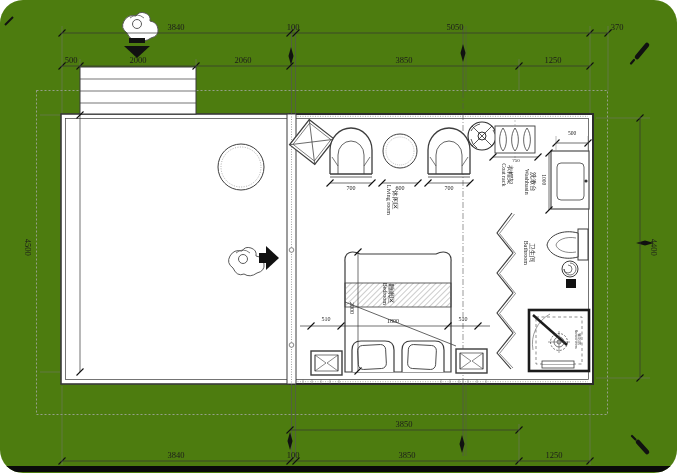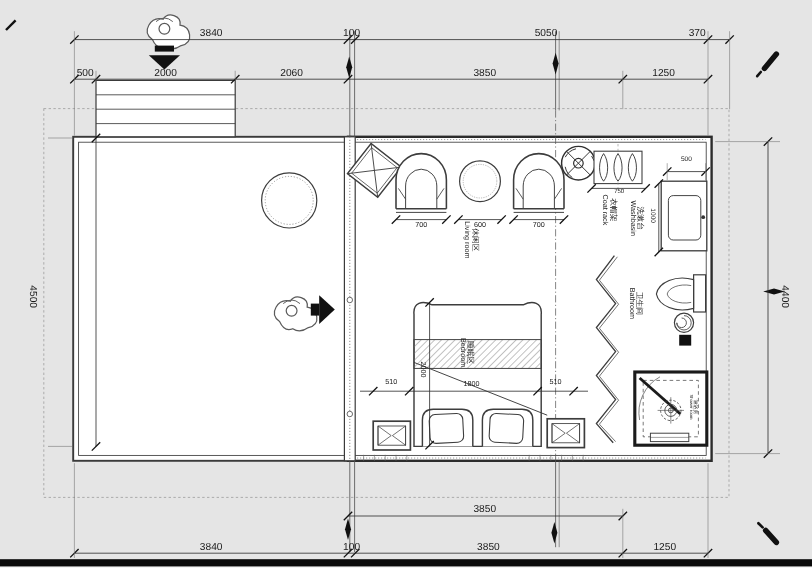--- a/index.html
+++ b/index.html
@@ -1,17 +1,17 @@
 <!DOCTYPE html>
 <html><head>
 <meta charset="utf-8">
 <style>
   html,body{margin:0;padding:0;background:#fff;}
-  #stage{position:relative;width:677px;height:473px;background:#e5e5e5;overflow:hidden;
-         font-family:Liberation Sans, sans-serif;}
+  #stage{position:relative;width:677px;height:473px;background:#4d7c0f;overflow:hidden;
+         font-family:Liberation Serif, serif;border-radius:23px;}
   #plan-svg{position:absolute;left:0;top:0;}
   .dim{position:absolute;font-size:8.5px;color:#1b1b1b;text-align:center;width:60px;letter-spacing:0;line-height:1;}
   .s6{font-size:6px;width:30px;}
   .s55{font-size:5.5px;width:30px;}
   .s5{font-size:5px;width:30px;}
   .rot{transform:rotate(90deg);}
   .vlabel{position:absolute;transform:rotate(90deg);text-align:center;line-height:1.1;color:#222;width:44px;}
   .vlabel .cn{display:block;font-size:6.5px;}
   .vlabel .en{display:block;font-size:6px;}
   .vlabel.tiny{width:40px;}
@@ -311,21 +311,21 @@
         <line x1="40" y1="115" x2="60" y2="115" stroke="#777" stroke-width="0.5"></line>
         <line x1="40" y1="372" x2="60" y2="372" stroke="#777" stroke-width="0.5"></line>
         <line x1="556" y1="136" x2="556" y2="150" stroke="#777" stroke-width="0.5"></line>
         <line x1="588" y1="136" x2="588" y2="150" stroke="#777" stroke-width="0.5"></line>
       </g>
 </svg>
 
 <div class="dim" style="left:146px;top:23px">3840</div>
 <div class="dim" style="left:273px;top:23px;width:40px">100</div>
 <div class="dim" style="left:425px;top:23px">5050</div>
-<div class="dim" style="left:551px;top:23px">370</div>
+<div class="dim" style="left:587px;top:23px">370</div>
 
 <div class="dim" style="left:41px;top:56px">500</div>
 <div class="dim" style="left:108px;top:56px">2000</div>
 <div class="dim" style="left:213px;top:56px">2060</div>
 <div class="dim" style="left:374px;top:56px">3850</div>
 <div class="dim" style="left:523px;top:56px">1250</div>
 
 <div class="dim" style="left:374px;top:420px">3850</div>
 
 <div class="dim" style="left:146px;top:451px">3840</div>

